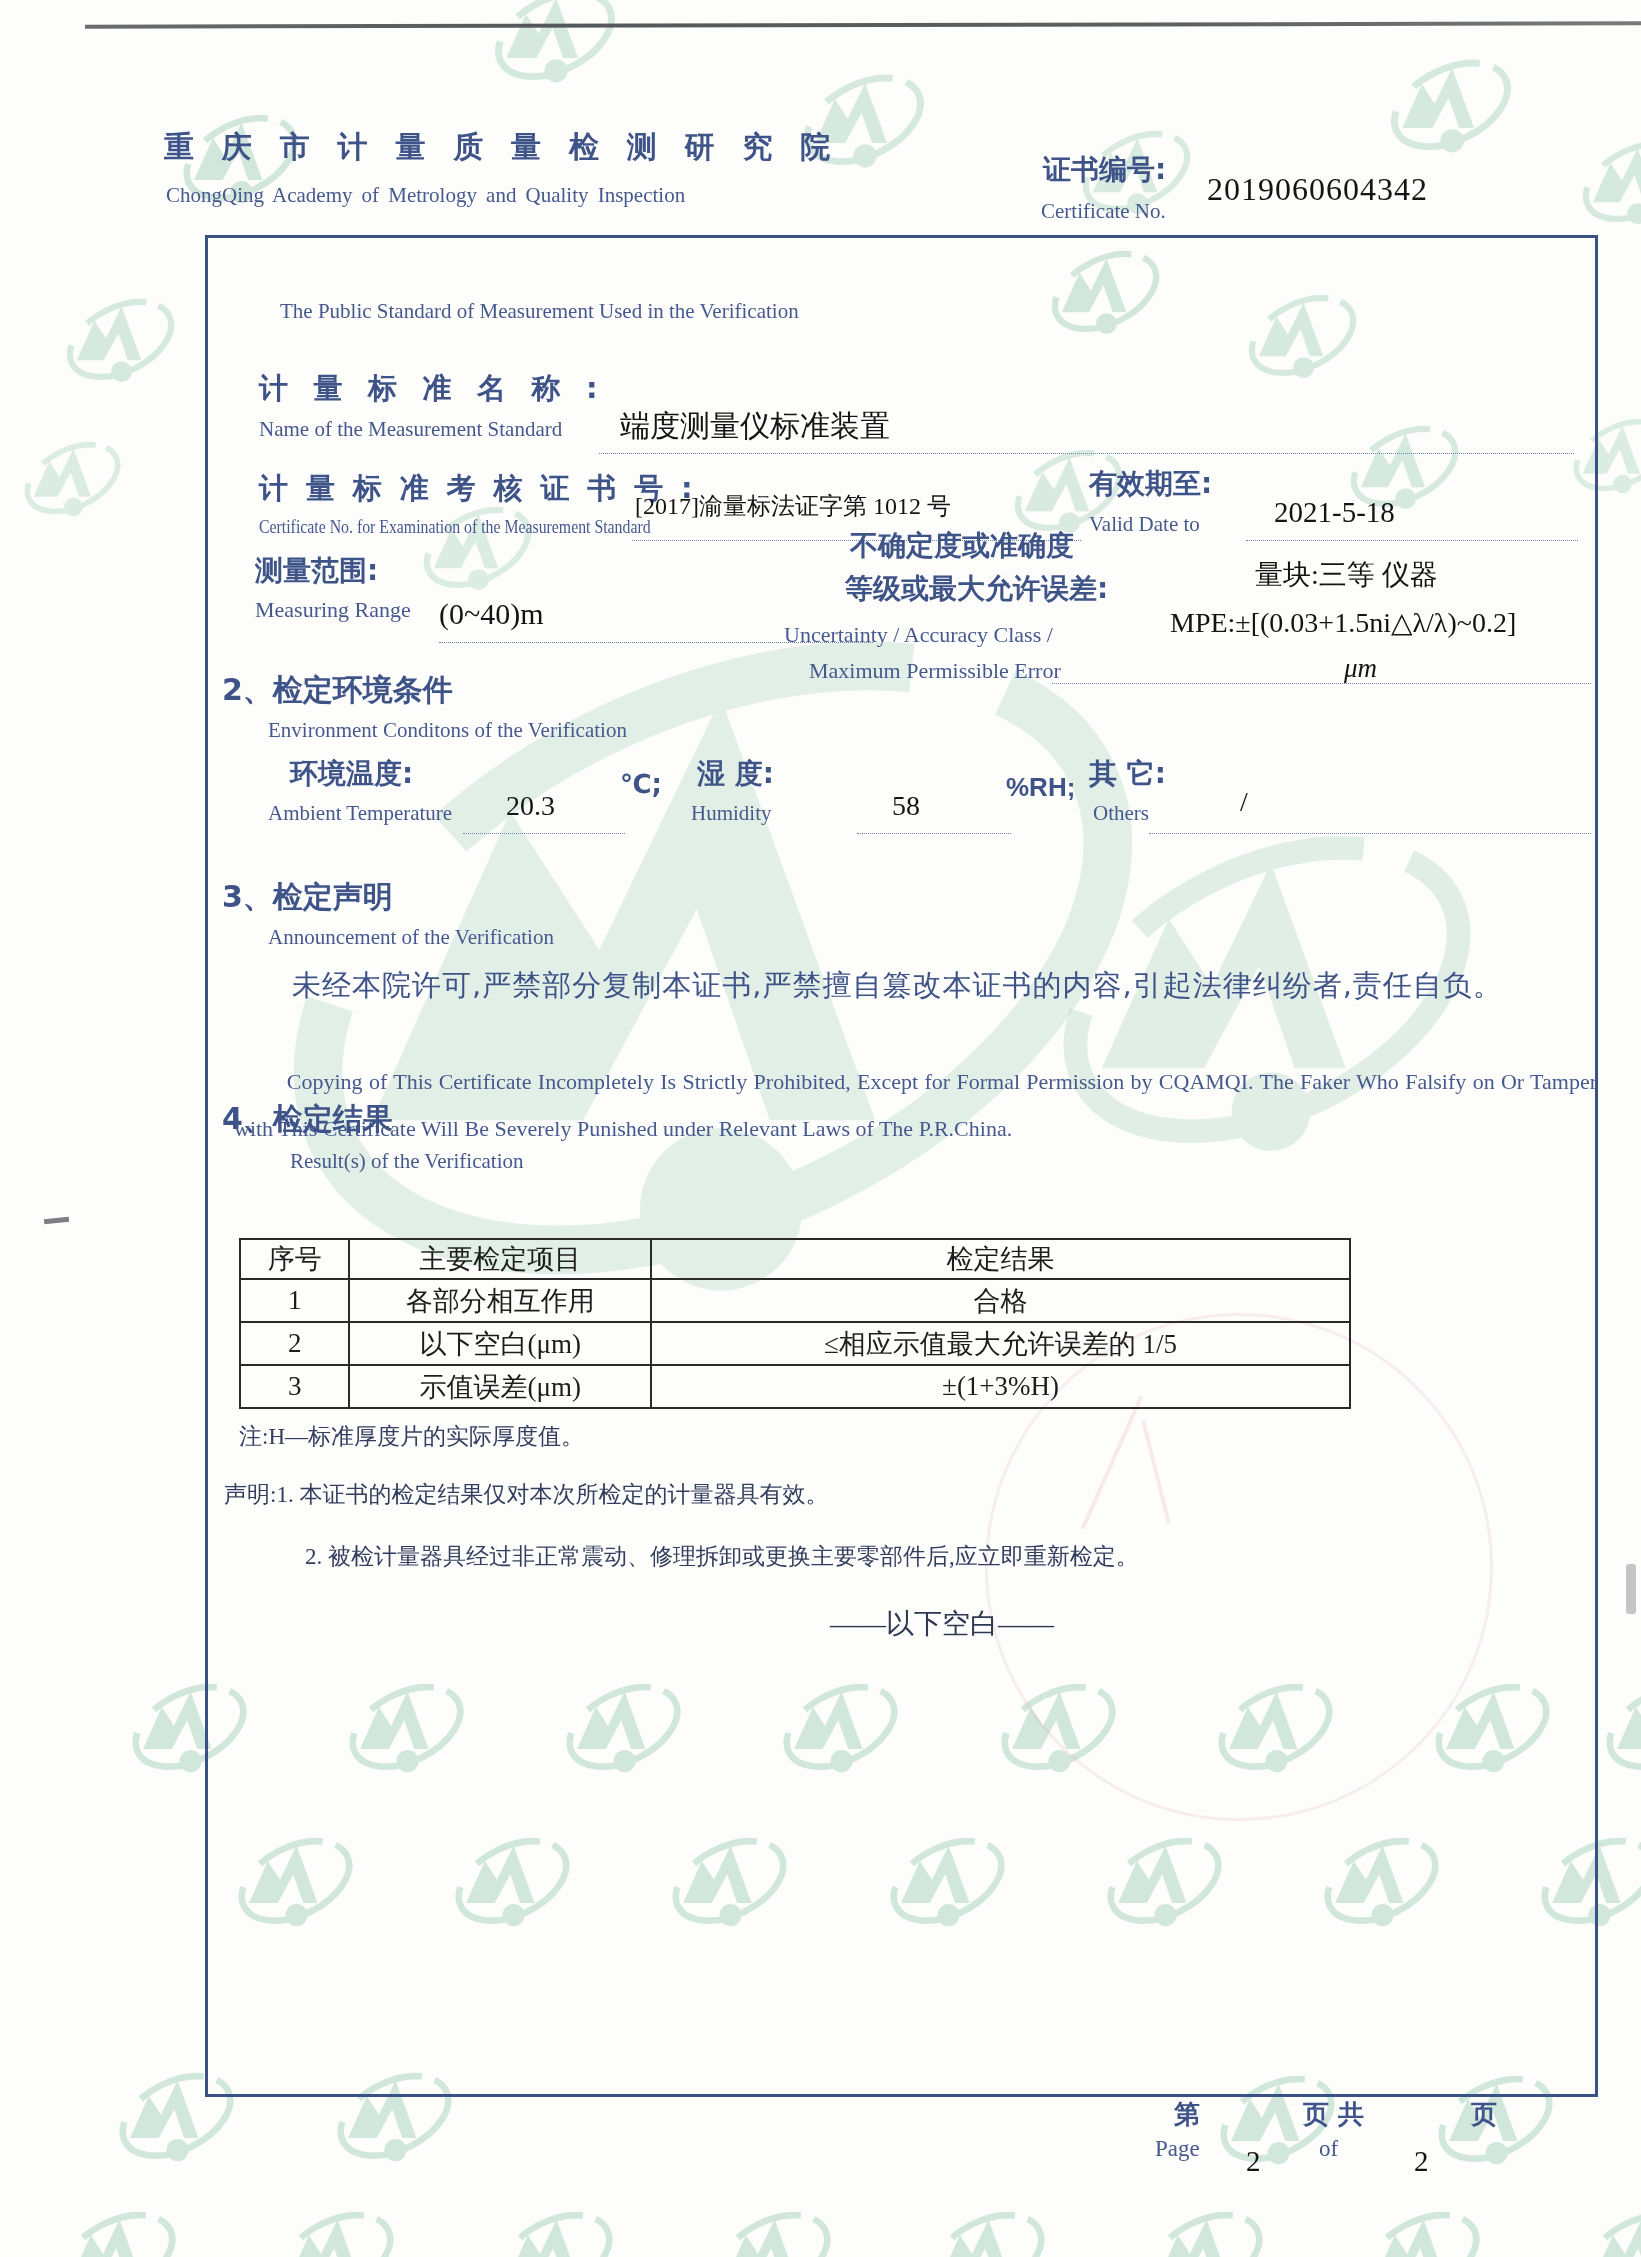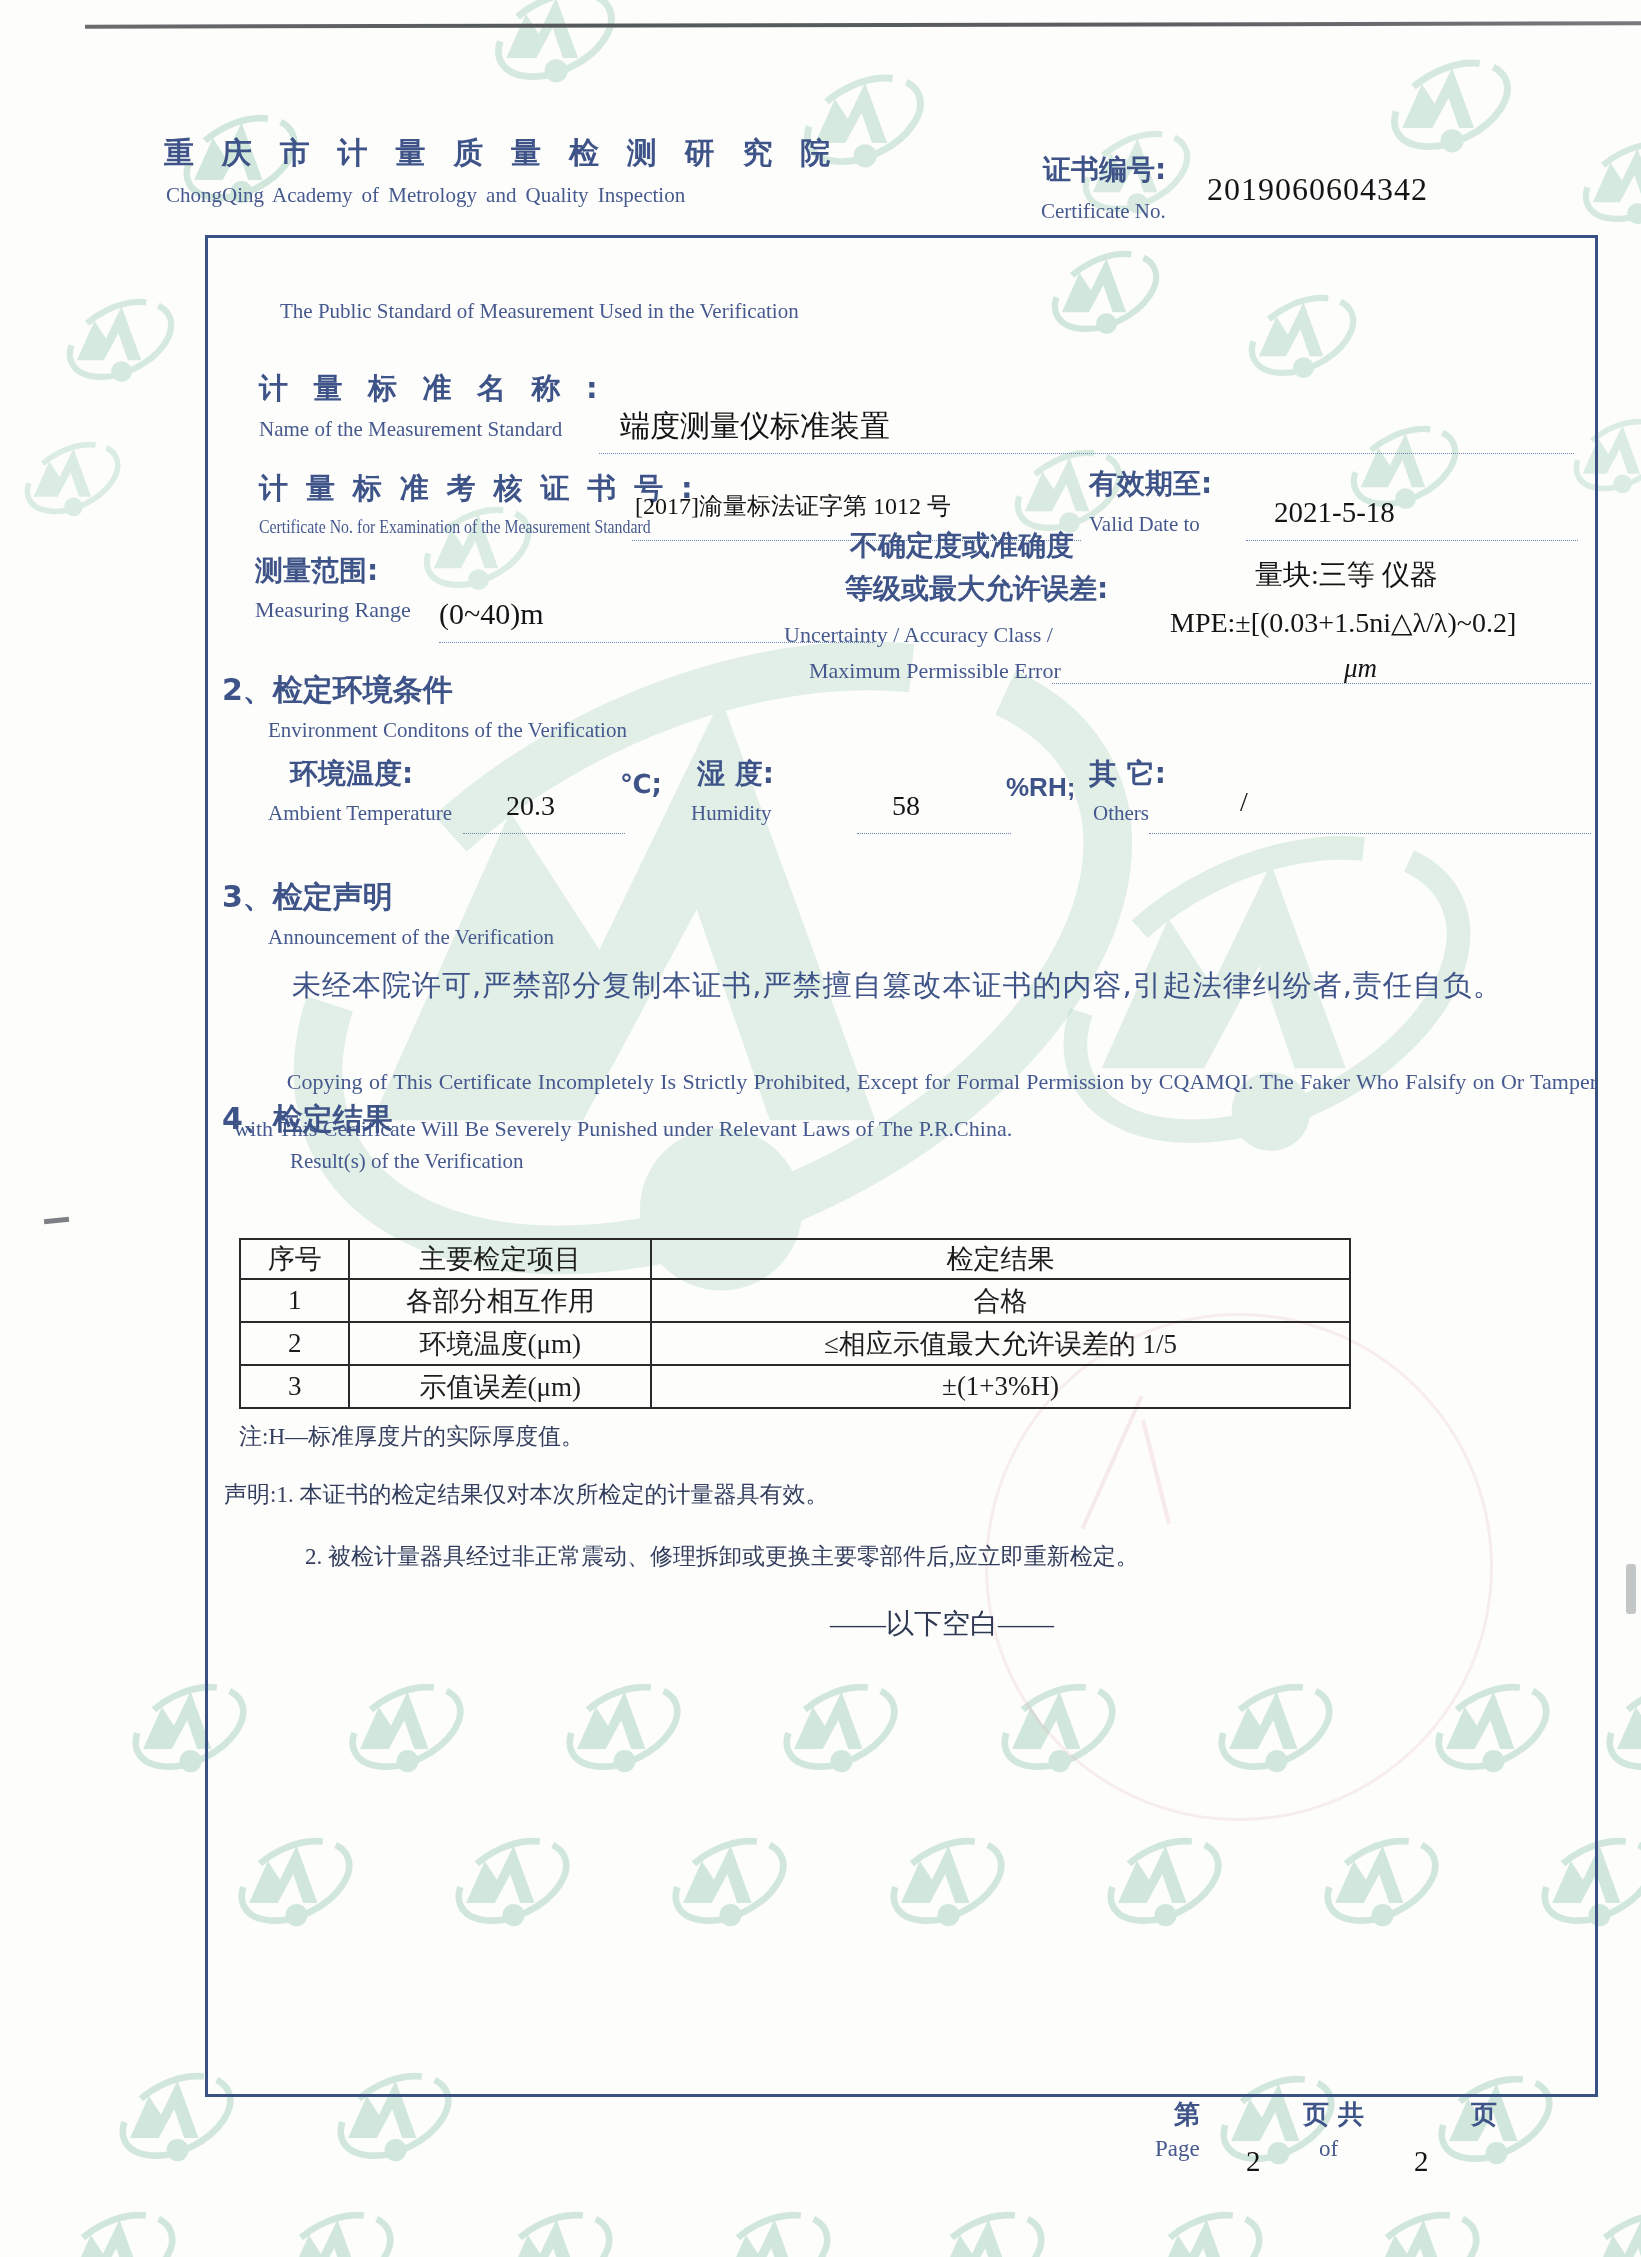--- a/index.html
+++ b/index.html
@@ -181,21 +181,21 @@
     </div>
 
   <div class="stamp"></div>
   <div class="stamp-line" style="left:1110px;top:1390px;width:3.9px;height:145px;transform:rotate(24deg);"></div>
   <div class="stamp-line" style="left:1154px;top:1419px;width:3.9px;height:106px;transform:rotate(-14deg);"></div>
 
   <div class="scan-top"></div>
   <div class="scan-dash"></div>
   <div class="scan-mark-right"></div>
 
-  <div class="abs cn-h" style="left:164px;top:127px;font-size:30px;letter-spacing:8.7px;margin-top:6px;">重 庆 市 计 量 质 量 检 测 研 究 院</div>
+  <div class="abs cn-h" style="left:164px;top:127px;font-size:30px;letter-spacing:8.7px;">重 庆 市 计 量 质 量 检 测 研 究 院</div>
   <div class="abs en-l" style="left:166px;top:183px;font-size:21px;word-spacing:3.9px;">ChongQing Academy of Metrology and Quality Inspection</div>
 
   <div class="abs cn-h" style="left:1043px;top:151px;font-size:28px;">证书编号:</div>
   <div class="abs en-l" style="left:1041px;top:199px;font-size:21px;">Certificate No.</div>
   <div class="abs val" style="left:1207px;top:171px;font-size:32px;letter-spacing:1px;">2019060604342</div>
 
   <div class="box"></div>
 
   <div class="abs en-l" style="left:280px;top:299px;font-size:21px;">The Public Standard of Measurement Used in the Verification</div>
 
@@ -263,21 +263,21 @@
       <td class="c2">主要检定项目</td>
       <td class="c3">检定结果</td>
     </tr>
     <tr>
       <td>1</td>
       <td>各部分相互作用</td>
       <td>合格</td>
     </tr>
     <tr>
       <td>2</td>
-      <td>环境温度(μm)</td>
+      <td>以下空白(μm)</td>
       <td>≤相应示值最大允许误差的 1/5</td>
     </tr>
     <tr>
       <td>3</td>
       <td>示值误差(μm)</td>
       <td>±(1+3%H)</td>
     </tr>
   </tbody>
     </table>
 

